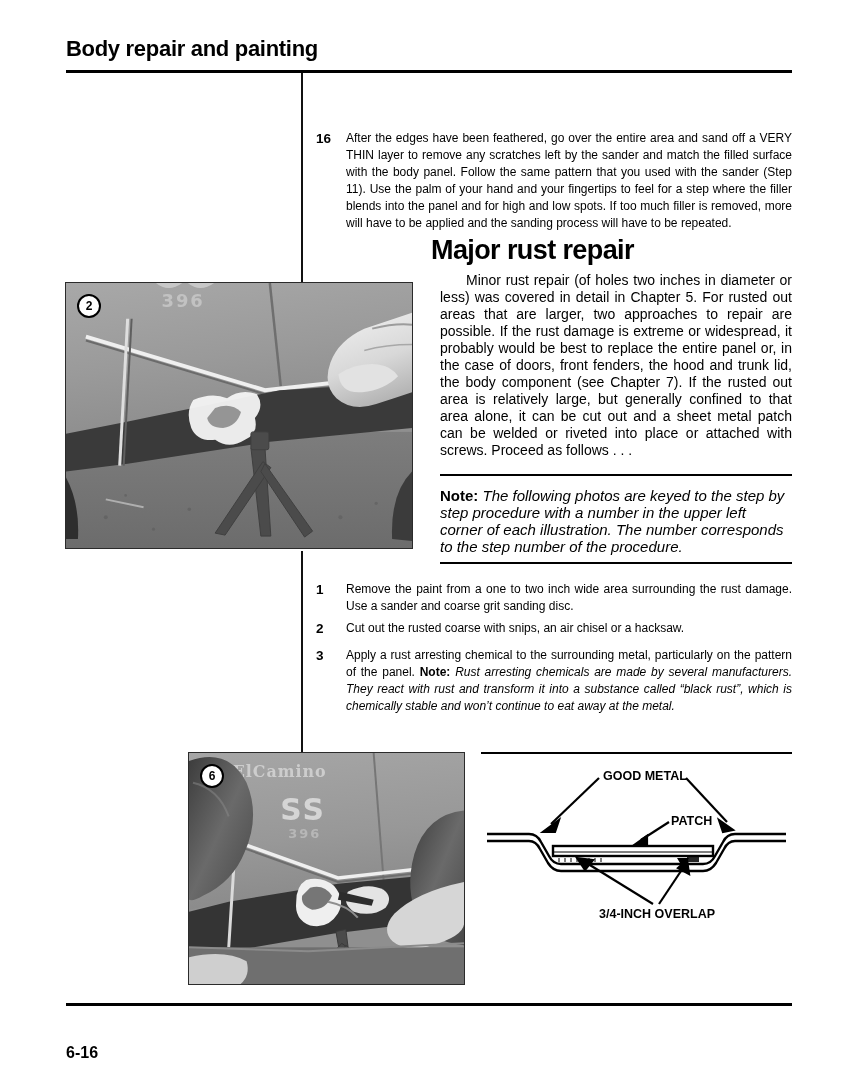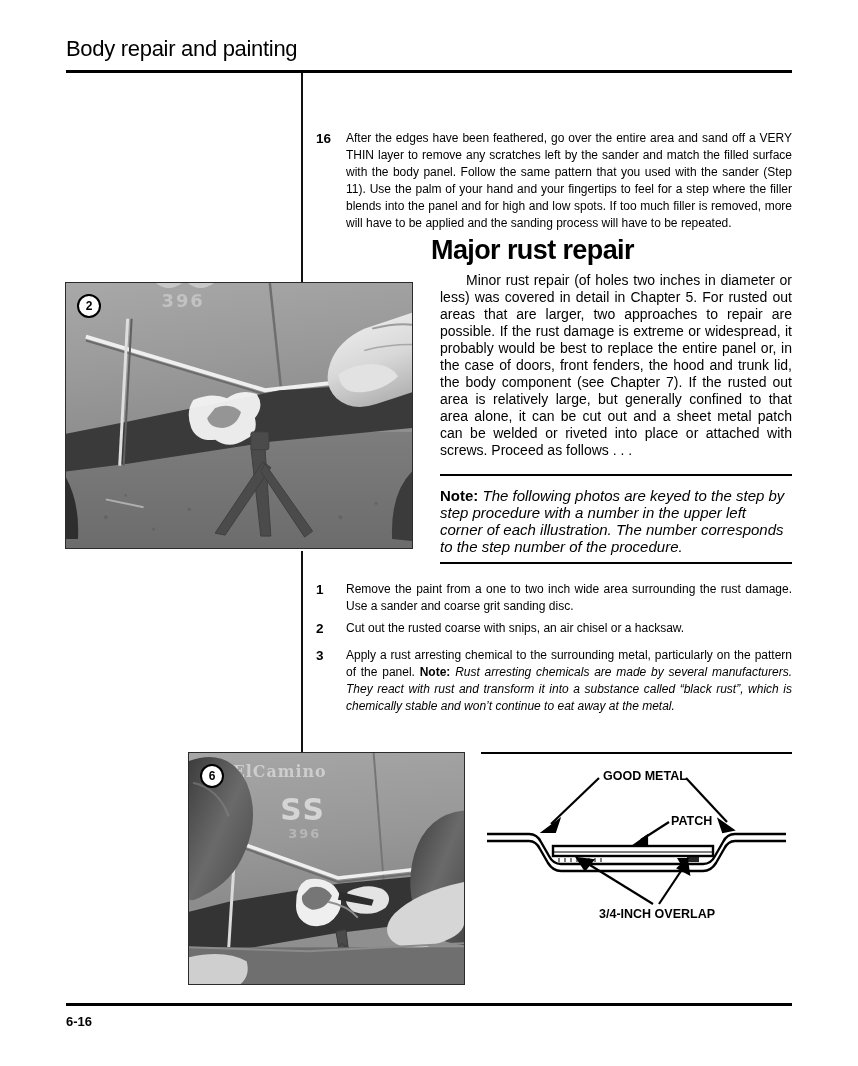--- a/index.html
+++ b/index.html
@@ -13,21 +13,21 @@
     font-family: "Liberation Sans", sans-serif;
     color: #000;
     overflow: hidden;
   }
 
   
   #page-title {
     position: absolute;
     left: 66px; top: 36px;
     font-size: 22px;
-    font-weight: normal;
+    font-weight: bold;
     letter-spacing: -0.3px;
   }
   #header-rule {
     position: absolute;
     left: 66px; top: 70px;
     width: 726px; height: 3px;
     background: #000;
   }
 
   
@@ -173,22 +173,22 @@
 
   
   #footer-rule {
     position: absolute;
     left: 66px; top: 1003px;
     width: 726px; height: 3px;
     background: #000;
   }
   #footer-page {
     position: absolute;
-    left: 66px; top: 1014px;
-    font-size: 13px;
+    left: 66px; top: 1044px;
+    font-size: 16px;
     font-weight: bold;
   }
 </style>
 </head>
 <body>
 
 <div id="page-title">Body repair and painting</div>
 <div id="header-rule"></div>
 
 <div class="col-rule" id="col-rule-top"></div>

